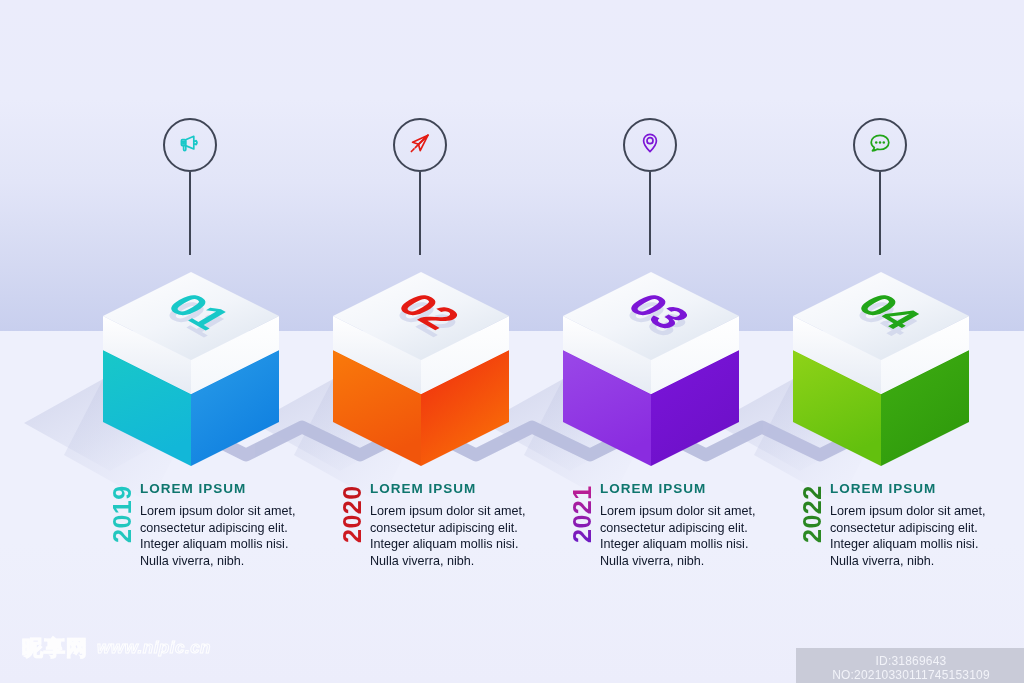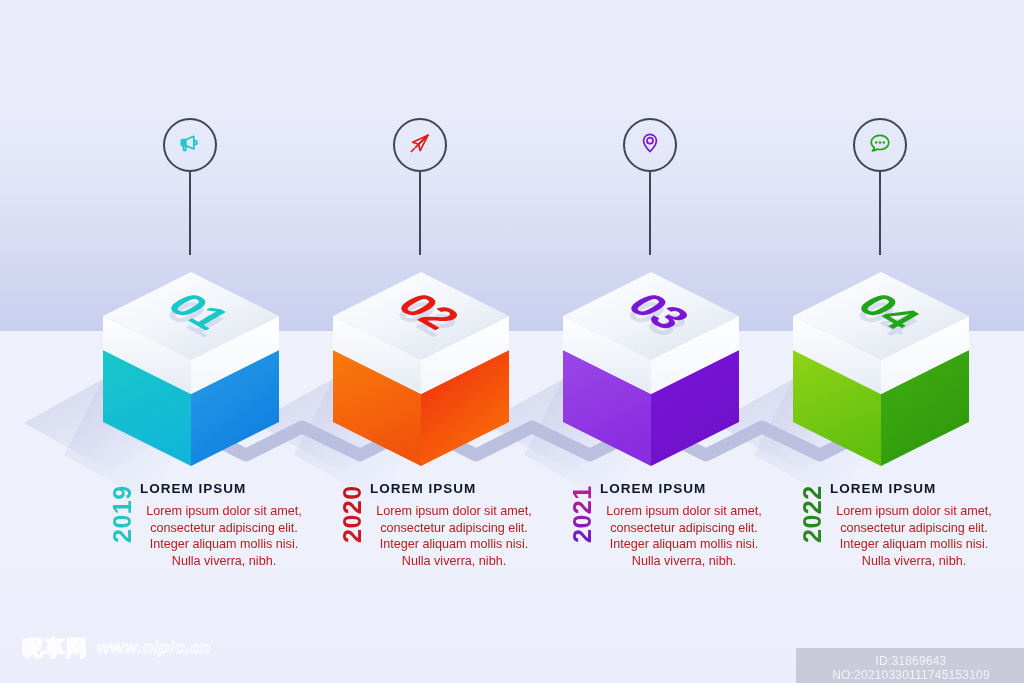--- a/index.html
+++ b/index.html
@@ -43,27 +43,26 @@
   
   .block{position:absolute;width:205px;}
   .year{
     position:absolute;left:0;top:0;
     font-size:25px;font-weight:bold;letter-spacing:0.5px;
     transform:rotate(-90deg);transform-origin:left top;
     white-space:nowrap;
   }
   .block-body{margin-left:32px;}
   .block-title{
-    font-size:13.5px;font-weight:bold;letter-spacing:1.0px;color:#0f172a;
+    font-size:13.5px;font-weight:bold;letter-spacing:1.0px;color:#0f766e;
     margin:0 0 7px 0;
   }
   .block-text{
-    font-size:12.6px;line-height:1.33;color:#b91c1c;margin:0;
+    font-size:12.6px;line-height:1.33;color:#0f172a;margin:0;
     width:168px;
-    text-align:center;
   }
 
   
   .wm{
     position:absolute;left:22px;top:634px;display:flex;align-items:center;gap:9px;
     opacity:.92;
   }
   .wm-cn{
     font-size:21px;font-weight:bold;letter-spacing:1px;
     color:#eceefb;-webkit-text-stroke:1.2px #ffffff;

